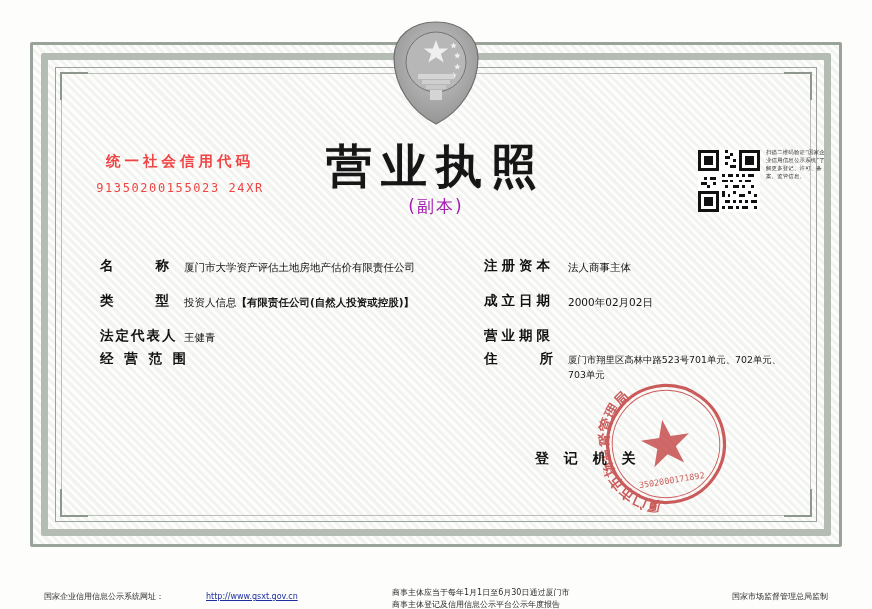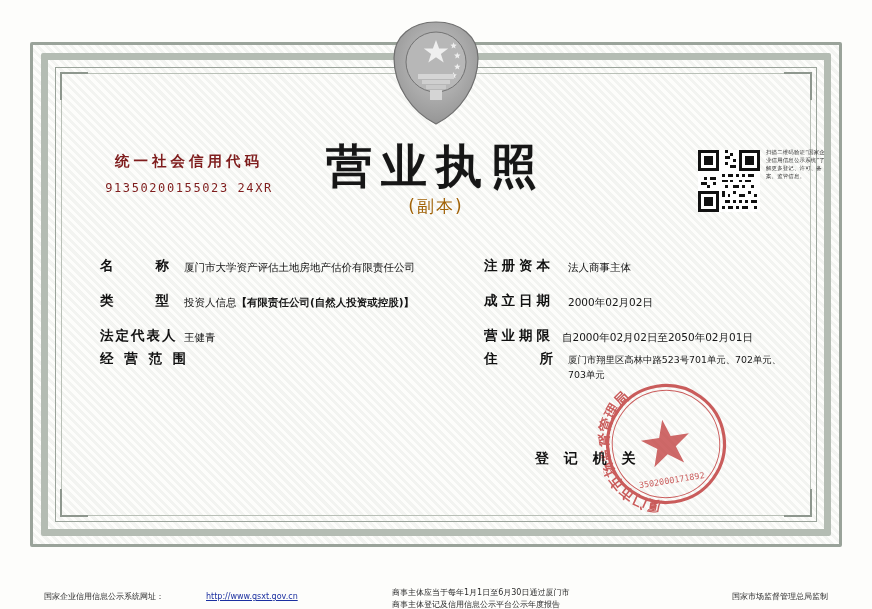--- a/index.html
+++ b/index.html
@@ -52,42 +52,42 @@
   
   .emblem{
     position:absolute;
     left:50%;top:20px;transform:translateX(-50%);
     width:100px;height:108px;
     z-index:5;
   }
 
   
   .code-block{
-    position:absolute;left:89px;top:152px;width:200px;
-    text-align:center;color:#7f1d1d;
+    position:absolute;left:80px;top:152px;width:200px;
+    text-align:center;color:#ef4444;
   }
   .code-title{
     font-size:14.5px;letter-spacing:4px;font-weight:600;
     font-family:"DejaVu Sans",sans-serif;
   }
   .code-value{
     margin-top:10px;font-size:12px;letter-spacing:1.6px;
     font-family:"DejaVu Sans Mono",monospace;
   }
   .title-main{
     position:absolute;left:0;right:0;top:136px;
     text-align:center;
     font-size:46px;font-weight:700;letter-spacing:9px;
     color:#161616;
     font-family:"DejaVu Sans",sans-serif;
     text-shadow:0 0 1px rgba(0,0,0,.25);
   }
   .title-sub{
     position:absolute;left:0;right:0;top:195px;
-    text-align:center;font-size:17px;color:#a16207;letter-spacing:2px;
+    text-align:center;font-size:17px;color:#a21caf;letter-spacing:2px;
   }
 
   
   .qr-wrap{position:absolute;right:112px;top:150px;}
   .qr{width:62px;height:62px;}
   .qr-note{
     position:absolute;left:68px;top:-2px;width:62px;
     font-size:5.4px;line-height:1.5;color:#333;
     letter-spacing:.2px;
   }
@@ -259,21 +259,20 @@
 
   <div class="field-label" style="left:100px;top:350px;letter-spacing:3px;">经 营 范 围</div>
 
   <div class="field-label" style="left:484px;top:257px;letter-spacing:4px;">注册资本</div>
   <div class="field-value" style="left:568px;top:259px;">法人商事主体</div>
 
   <div class="field-label" style="left:484px;top:292px;letter-spacing:4px;">成立日期</div>
   <div class="field-value" style="left:568px;top:294px;">2000年02月02日</div>
 
   <div class="field-label" style="left:484px;top:327px;letter-spacing:4px;">营业期限</div>
-  <div class="field-value" style="left:562px;top:329px;">自2000年02月02日至2050年02月01日</div>
 
   <div class="field-label" style="left:484px;top:350px;">住　　所</div>
   <div class="field-value wrap" style="left:568px;top:352px;width:220px;font-size:9.4px;line-height:1.6;">厦门市翔里区高林中路523号701单元、702单元、703单元</div>
 
   <svg class="seal" viewBox="0 0 140 140">
     <circle cx="70" cy="70" r="62" fill="none" stroke="#c03a3a" stroke-width="3.4"></circle>
     <circle cx="70" cy="70" r="57" fill="none" stroke="#c03a3a" stroke-width="1"></circle>
     <polygon points="70,44 76.2,62.5 95.7,62.5 79.9,73.9 86,92.4 70,81 54,92.4 60.1,73.9 44.3,62.5 63.8,62.5" fill="#c03a3a" opacity=".92"></polygon>
     <path id="sealArc" d="M 70,132 A 62,62 0 1 1 70,8" fill="none"></path>
     <text font-size="15" font-weight="bold" fill="#c03a3a" font-family="'DejaVu Sans',sans-serif">

